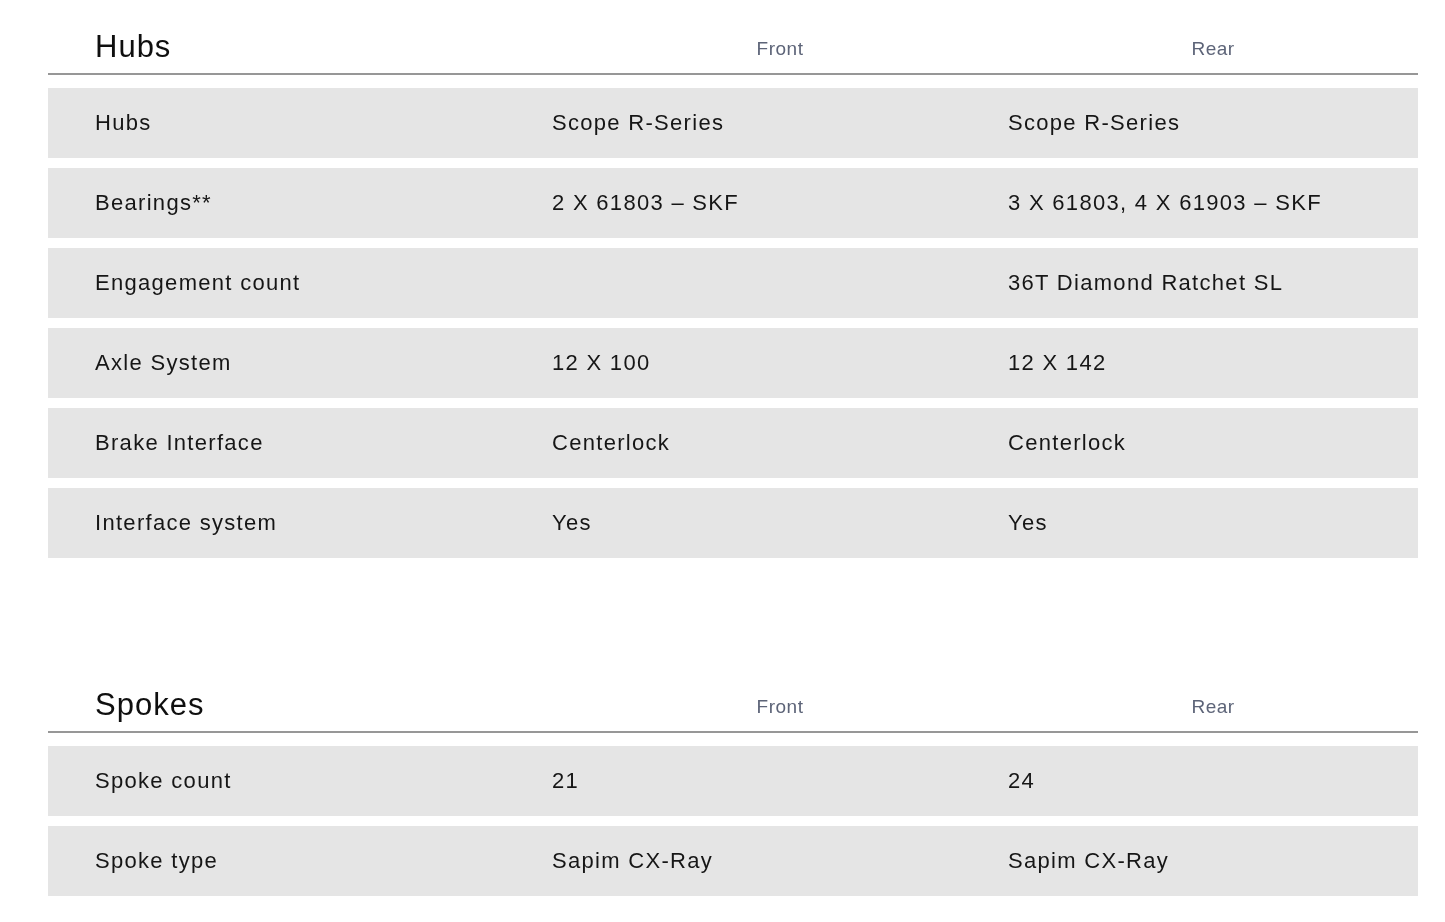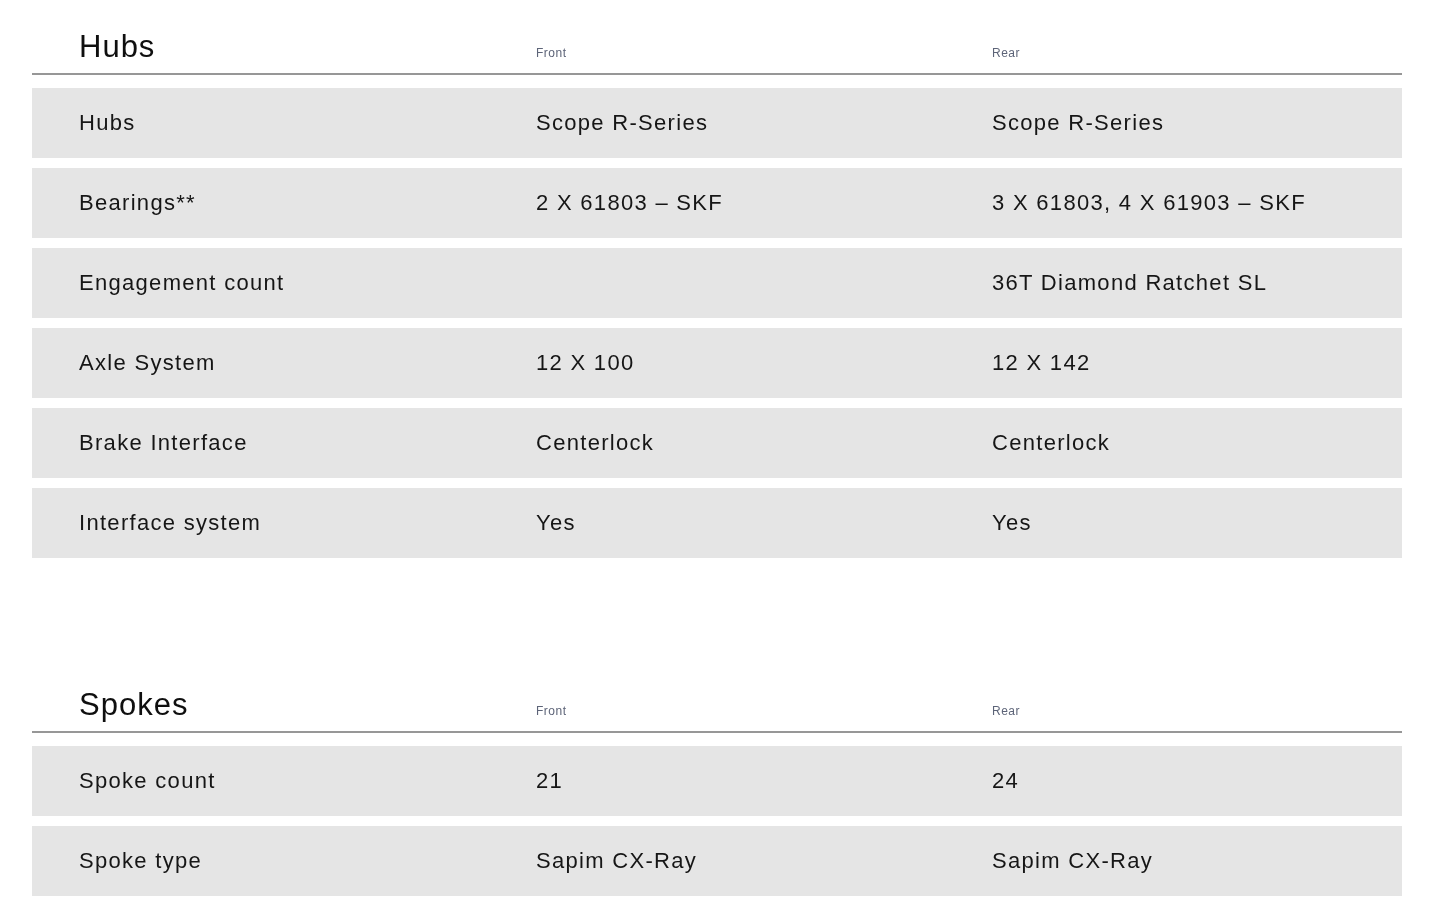--- a/index.html
+++ b/index.html
@@ -9,21 +9,21 @@
     font-family: "Liberation Sans", "DejaVu Sans", sans-serif;
   }
   .page {
     position: relative;
     width: 1445px;
     height: 922px;
     background: #ffffff;
     overflow: hidden;
   }
   .section {
-    margin-left: 32px;
+    margin-left: 48px;
     width: 1370px;
   }
   .section.first {
     padding-top: 30px;
   }
   .section.second {
     padding-top: 120px;
   }
   .section-header {
     display: flex;
@@ -36,25 +36,26 @@
     width: 504px;
     box-sizing: border-box;
     padding-left: 47px;
     font-size: 31px;
     font-weight: 400;
     letter-spacing: 1px;
     line-height: 34px;
     color: #0f0f0f;
   }
   .col-header {
-    font-size: 12px;
+    font-size: 19px;
     font-weight: 400;
     letter-spacing: 0.5px;
     color: #5d6478;
     padding-bottom: 4px;
+    text-align: center;
   }
   .col-header.front { width: 456px; }
   .col-header.rear  { flex: 1; }
   .rows {
     margin-top: 13px;
   }
   .row {
     display: flex;
     align-items: center;
     height: 70px;

